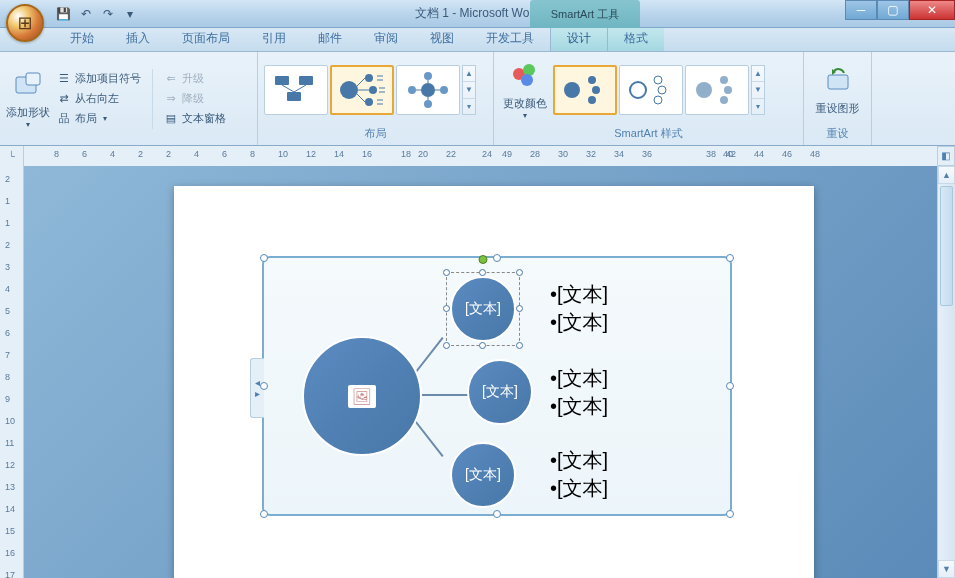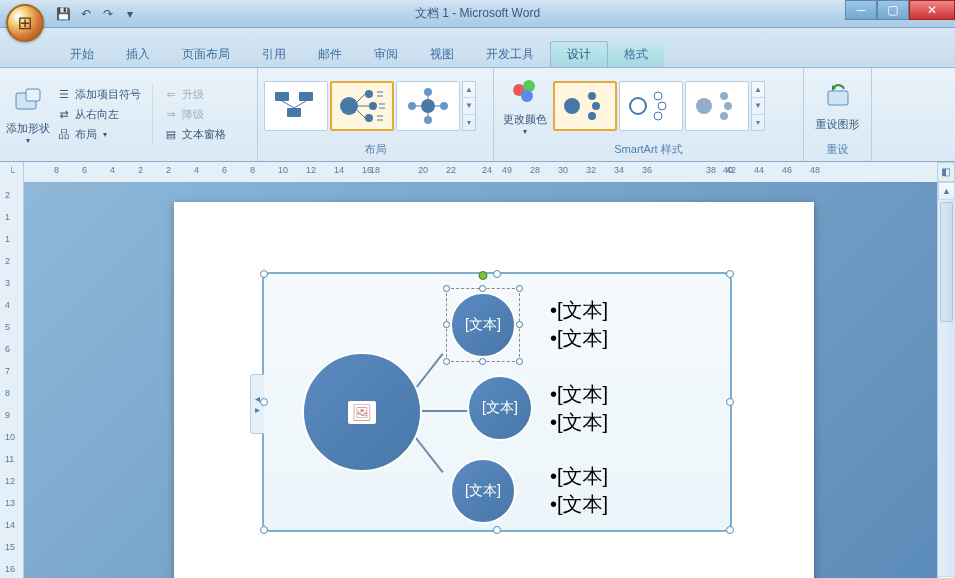--- a/index.html
+++ b/index.html
@@ -13,21 +13,21 @@
 .qat-btn{width:20px;height:20px;display:flex;align-items:center;justify-content:center;font-size:12px;color:#3a5a7a;cursor:pointer;}
 .title-text{position:absolute;left:50%;transform:translateX(-50%);font-size:12px;color:#3a5a7a;}
 .context-tab{position:absolute;left:530px;top:0;width:110px;height:28px;background:linear-gradient(180deg,#86c5d0 0%,#6fb5c2 100%);display:flex;align-items:center;justify-content:center;font-size:11px;color:#2a4a5a;border-radius:3px 3px 0 0;}
 .winctrls{position:absolute;right:0;top:0;display:flex;}
 .winbtn{width:32px;height:20px;display:flex;align-items:center;justify-content:center;font-size:12px;cursor:pointer;}
 .min{background:linear-gradient(180deg,#9ec5e6,#70a8d4);color:#fff;border:1px solid #5a89b4;}
 .max{background:linear-gradient(180deg,#9ec5e6,#70a8d4);color:#fff;border:1px solid #5a89b4;}
 .close{background:linear-gradient(180deg,#e88,#c33);color:#fff;border:1px solid #a22;width:46px;}
 
 
-.tabs{height:40px;background:linear-gradient(180deg,#d8e8f5 0%,#c5dced 100%);display:flex;align-items:flex-end;padding-left:54px;border-bottom:1px solid #9ab8d4;}
+.tabs{height:24px;background:linear-gradient(180deg,#d8e8f5 0%,#c5dced 100%);display:flex;align-items:flex-end;padding-left:54px;border-bottom:1px solid #9ab8d4;}
 .tab{padding:4px 16px;font-size:12px;color:#4070a0;cursor:pointer;}
 .tab.active{background:#e9f2f9;border:1px solid #9ab8d4;border-bottom:none;border-radius:3px 3px 0 0;color:#2a5a8a;}
 .tab.context{background:linear-gradient(180deg,#c5e8ee 0%,#a5d8e2 100%);}
 
 
 .ribbon{height:94px;background:linear-gradient(180deg,#e9f2f9 0%,#dae9f5 100%);display:flex;border-bottom:1px solid #8aaacA;}
 .group{border-right:1px solid #b8cfe2;display:flex;flex-direction:column;padding:2px 6px;}
 .group-content{flex:1;display:flex;align-items:center;gap:3px;}
 .group-label{font-size:11px;color:#5080b0;text-align:center;padding-bottom:2px;}
 
@@ -97,20 +97,21 @@
 
 <div class="titlebar">
   <div class="office-btn"></div>
   <div class="qat">
     <div class="qat-btn">💾</div>
     <div class="qat-btn">↶</div>
     <div class="qat-btn">↷</div>
     <div class="qat-btn">▾</div>
   </div>
   <div class="title-text">文档 1 - Microsoft Word</div>
+  <div class="context-tab">SmartArt 工具</div>
   <div class="winctrls">
     <div class="winbtn min">─</div>
     <div class="winbtn max">▢</div>
     <div class="winbtn close">✕</div>
   </div>
 </div>
 
 <div class="tabs">
   <div class="tab">开始</div>
   <div class="tab">插入</div>
@@ -290,21 +291,21 @@
       <span style="left: 86px;">4</span>
       <span style="left: 114px;">2</span>
       <span style="left: 142px;">2</span>
       <span style="left: 170px;">4</span>
       <span style="left: 198px;">6</span>
       <span style="left: 226px;">8</span>
       <span style="left: 254px;">10</span>
       <span style="left: 282px;">12</span>
       <span style="left: 310px;">14</span>
       <span style="left: 338px;">16</span>
-      <span style="left: 346px;">18</span>
+      <span style="left: 377px;">18</span>
       <span style="left: 394px;">20</span>
       <span style="left: 422px;">22</span>
       <span style="left: 450px; margin-left: 8px;">24</span>
       <span style="left: 478px;">49</span>
       <span style="left: 506px;">28</span>
       <span style="left: 534px;">30</span>
       <span style="left: 562px;">32</span>
       <span style="left: 590px;">34</span>
       <span style="left: 618px;">36</span>
       <span style="left: 646px; margin-left: 36px;">38</span>

